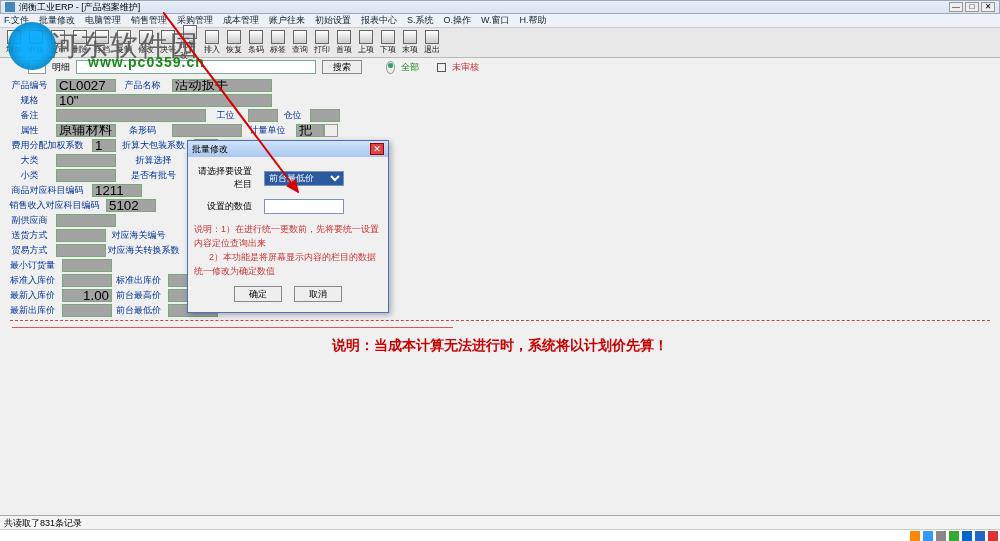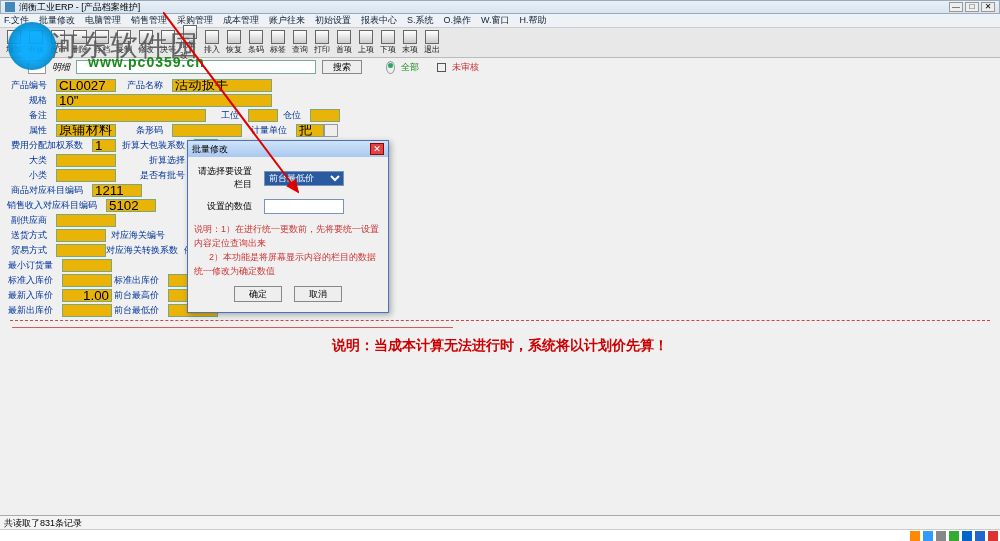--- a/index.html
+++ b/index.html
@@ -9,30 +9,30 @@
   .titlebar .winbtns { margin-left:auto; display:flex; gap:2px;}
   .titlebar .winbtns span { width:14px; height:10px; border:1px solid #999; background:#eee; font-size:8px; text-align:center; line-height:8px; cursor:pointer;}
   .menubar { height:14px; background:#eef2f7; border-bottom:1px solid #ccc; display:flex; padding-left:4px; gap:10px; align-items:center;}
   .menubar span { color:#123; cursor:pointer;}
   .toolbar { height:30px; background:#e8e8e8; border-bottom:1px solid #bbb; display:flex; align-items:center; padding-left:4px; gap:2px;}
   .tbtn { width:20px; display:flex; flex-direction:column; align-items:center; cursor:pointer;}
   .tbtn .ic { width:14px; height:14px; border:1px solid #666; background:linear-gradient(#fff,#ccc); }
   .tbtn .lbl { font-size:8px; color:#222; }
   .searchrow { height:18px; display:flex; align-items:center; padding-left:28px; gap:6px; background:#f0f0f0;}
   .searchrow .empty { width:18px; height:14px; border:1px solid #999; background:#fff;}
-  .searchrow .lbl { color:#000;font-style:italic;}
+  .searchrow .lbl { color:#000;}
   .searchrow .sinput { height:14px; border:1px solid #7a9; background:#fff; }
   .searchrow button { height:14px; font-size:9px; padding:0 10px; border:1px solid #888; background:#eee; cursor:pointer;}
   .radio { width:9px;height:9px;border:1px solid #555;border-radius:50%;display:inline-block;vertical-align:middle;position:relative;}
   .radio.sel::after{content:"";position:absolute;left:1px;top:1px;width:5px;height:5px;background:#2a6;border-radius:50%;}
   .chk { width:9px;height:9px;border:1px solid #555;display:inline-block;vertical-align:middle;}
   .form { padding:2px 6px; background:#f0f0f0;}
   .row { display:flex; align-items:center; height:14px; margin-bottom:1px;}
-  .lab { color:#003399; text-align:right; padding-right:9px; white-space:nowrap;}
-  .inp { height:13px; border:1px solid #7ba87b; background:#eab308; padding:0 2px;}
+  .lab { color:#003399; text-align:center; padding-right:3px; white-space:nowrap;}
+  .inp { height:13px; border:1px solid #7ba87b; background:#a3a3a3; padding:0 2px;}
   .sel { height:13px; border:1px solid #999; background:#eee;}
   .bottom-note { color:#c00; font-weight:bold; text-align:center; padding:4px 0; font-size:14px;}
   .dashline { border-top:1px dashed #c44; margin:3px 4px 0;}
   .redtext { color:#c00; font-size:9px; overflow:hidden; white-space:nowrap; padding:1px 6px;}
   .statusbar { position:absolute; bottom:12px; left:0; right:0; height:14px; border-top:1px solid #aaa; background:#f4f4f4; padding-left:4px; line-height:14px;}
   .taskbar { position:absolute; bottom:0; left:0; right:0; height:12px; background:#fff; border-top:1px solid #ccc;}
   .tray { position:absolute; right:2px; bottom:0; display:flex; gap:3px; align-items:center;}
   .tray i { width:10px;height:10px; display:inline-block;}
   
   .dlg { position:absolute; left:187px; top:140px; width:202px; border:1px solid #4a72b8; background:#f0f0f0; box-shadow:2px 2px 6px rgba(0,0,0,.3);}

